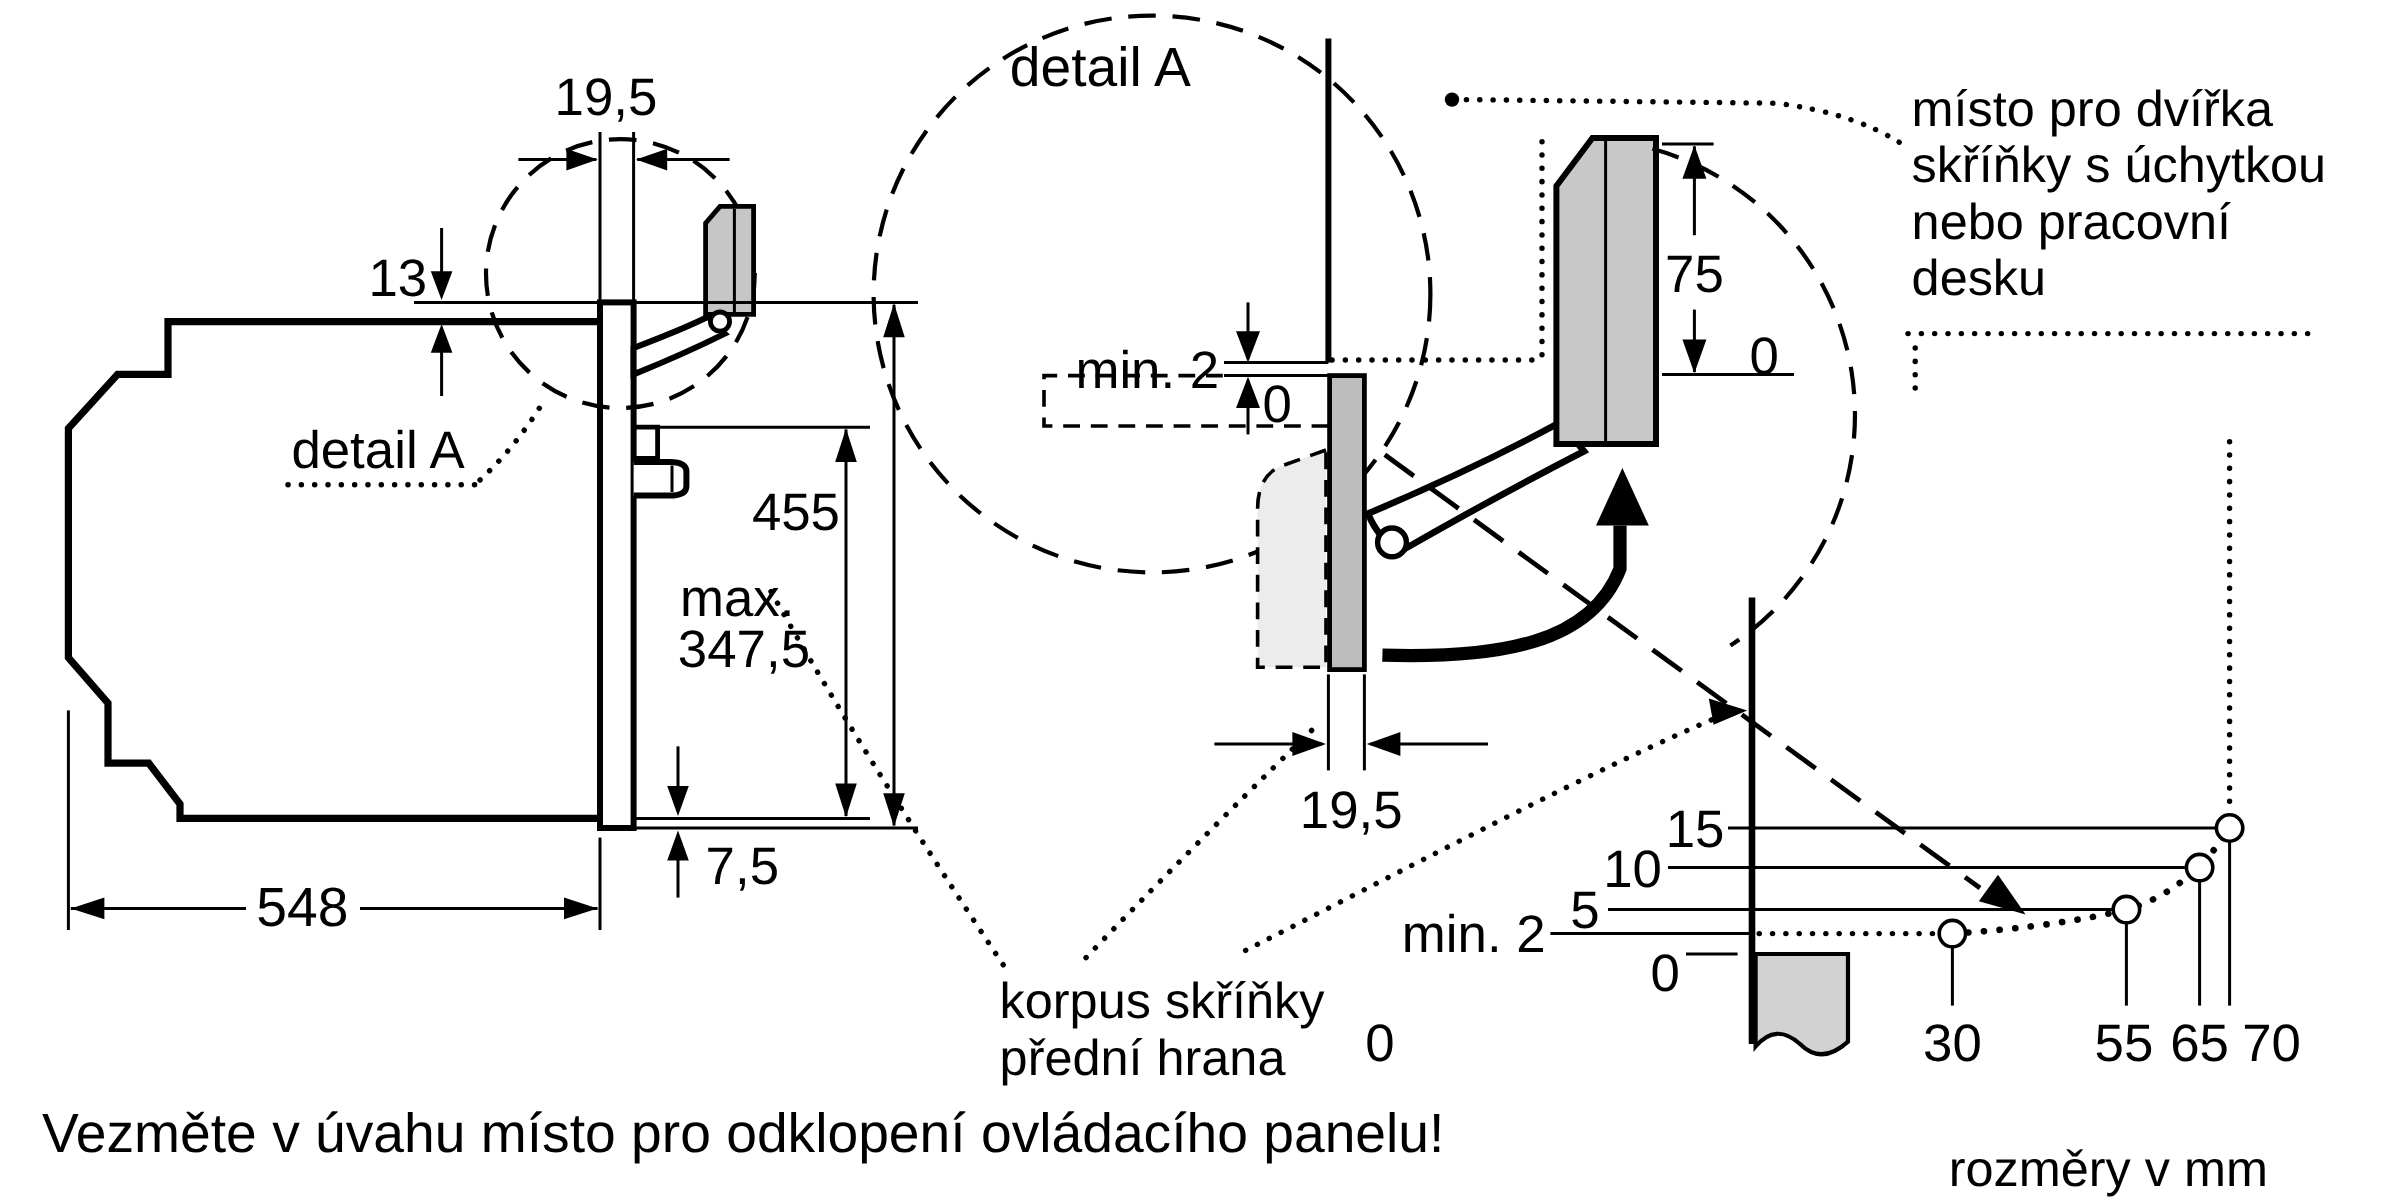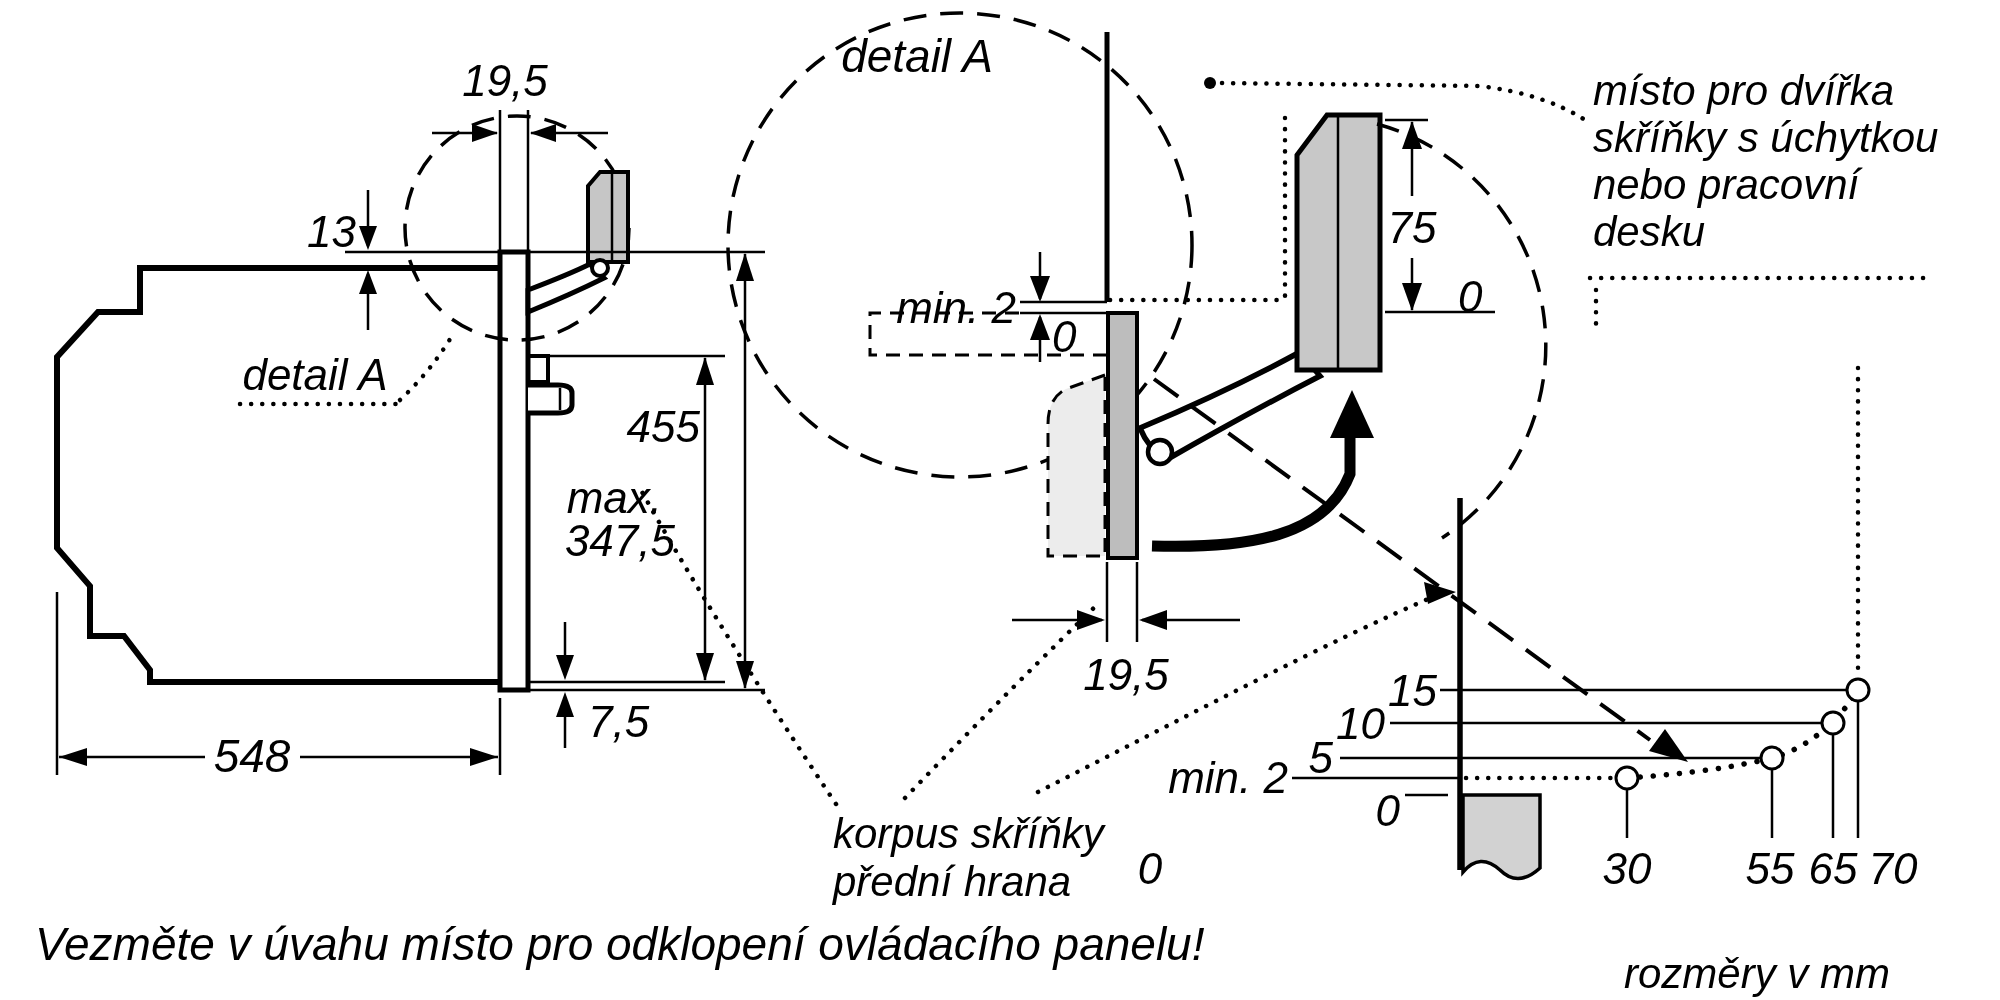--- a/index.html
+++ b/index.html
@@ -1,16 +1,16 @@
 <!DOCTYPE html>
 <html><head>
 <meta charset="utf-8">
 <style>
   html,body{margin:0;padding:0;background:#fff;}
-  .stage{position:relative;width:2000px;height:1000px;background:#fff;overflow:hidden;font-style:italic;}
+  .stage{position:relative;width:2000px;height:1000px;background:#fff;overflow:hidden;}
   svg{display:block;}
   .t{font-family:"Liberation Sans",sans-serif;font-size:44px;fill:#000;}
   .t42{font-family:"Liberation Sans",sans-serif;font-size:42px;fill:#000;}
   .t46{font-family:"Liberation Sans",sans-serif;font-size:46px;fill:#000;}
   .thin{stroke:#000;stroke-width:2.5;fill:none;}
   .mid{stroke:#000;stroke-width:4;fill:none;}
   .outline{stroke:#000;stroke-width:6;fill:none;}
   .outline5{stroke:#000;stroke-width:5;fill:#fff;}
   .dash{stroke:#000;stroke-width:3.5;stroke-dasharray:23 14;fill:none;}
   .dashfine{stroke:#000;stroke-width:3;stroke-dasharray:14 9;fill:none;}

